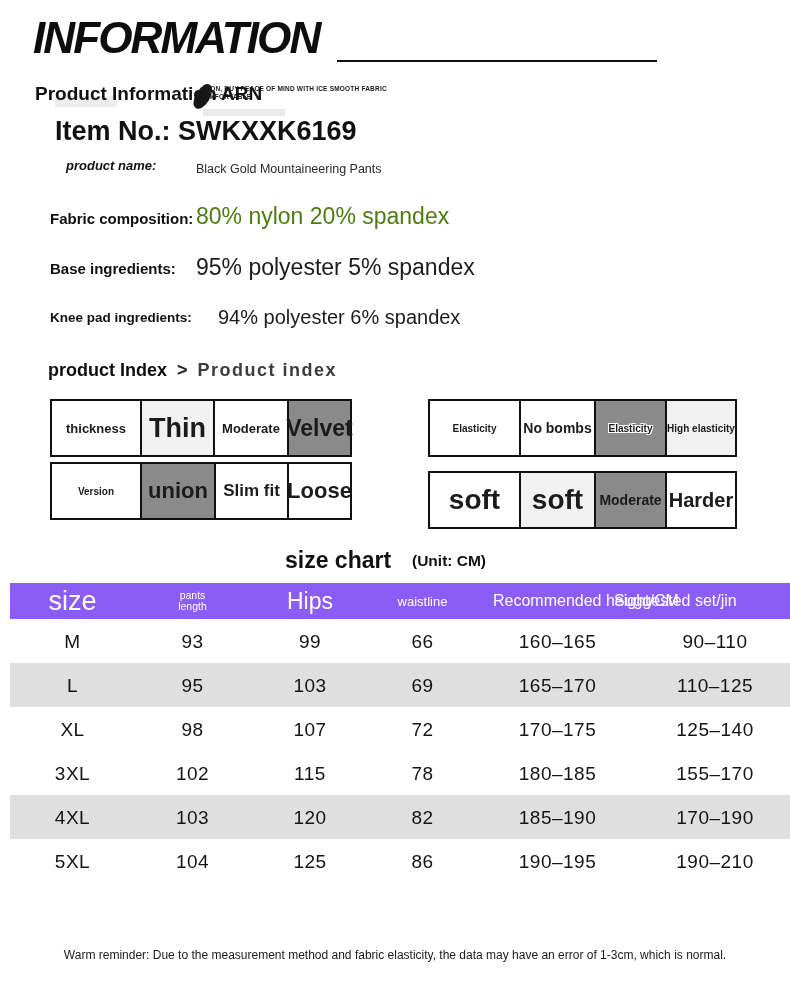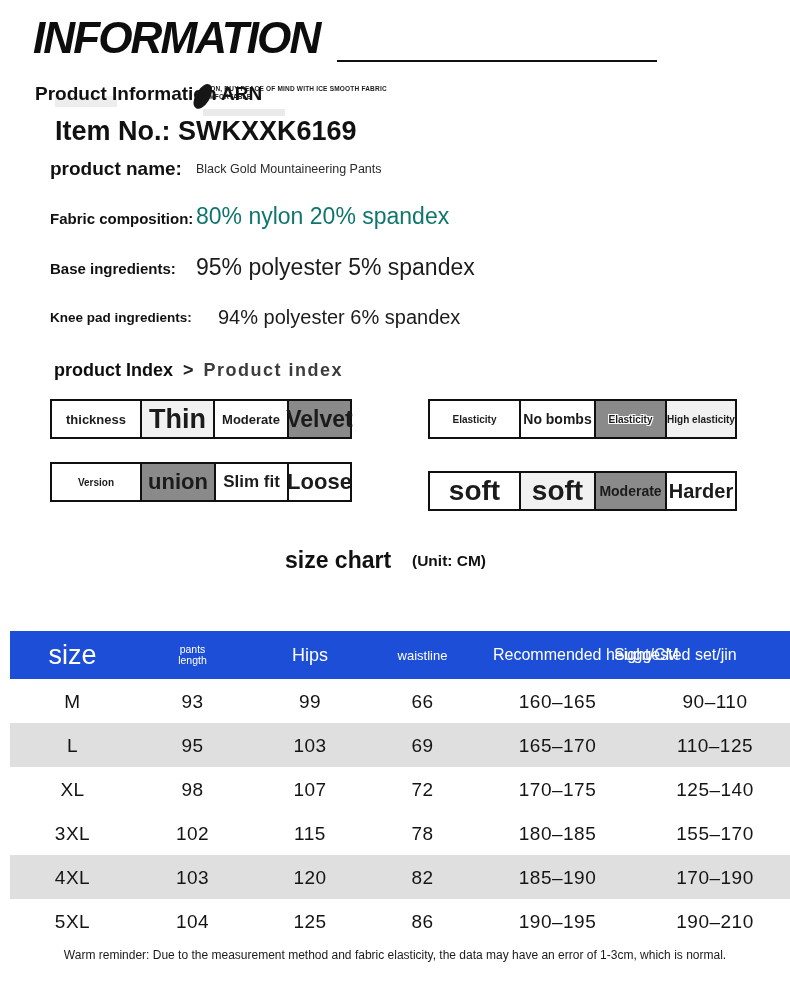--- a/index.html
+++ b/index.html
@@ -21,37 +21,37 @@
   .ink-blob { position:absolute; left:196px; top:83px; width:14px; height:27px; background:#161616; border-radius:45% 55% 50% 50%; transform:rotate(32deg); }
   .overlay-text {
     position:absolute; left:204px; top:85px; width:190px;
     font-size:6.5px; font-weight:bold; line-height:8px; letter-spacing:.2px; color:#1a1a1a;
   }
   .item-no { position:absolute; left:55px; top:116px; font-size:27px; font-weight:bold; white-space:nowrap; }
 
   
   .field-label { position:absolute; font-weight:bold; white-space:nowrap; }
   .field-value { position:absolute; white-space:nowrap; }
-  .lbl-name  { left:50px; top:158px; font-size:19px; }
+  .lbl-name  { left:66px; top:158px; font-size:13px;font-style:italic; }
   .val-name  { left:196px; top:162px; font-size:12.5px; color:#2a2a2a; }
   .lbl-fabric{ left:50px; top:210px; font-size:15px; }
-  .val-fabric{ left:196px; top:203px; font-size:23px; color:#0f766e; }
+  .val-fabric{ left:196px; top:203px; font-size:23px; color:#4d7c0f; }
   .lbl-base  { left:50px; top:260px; font-size:15px; }
   .val-base  { left:196px; top:254px; font-size:23px; color:#1c1c1c; }
   .lbl-knee  { left:50px; top:310px; font-size:13.5px; }
   .val-knee  { left:218px; top:306px; font-size:20px; color:#1c1c1c; }
 
   
-  .index-title { position:absolute; left:48px; top:360px; display:flex; align-items:center; gap:10px; white-space:nowrap;margin-left:6px; }
+  .index-title { position:absolute; left:48px; top:360px; display:flex; align-items:center; gap:10px; white-space:nowrap; }
   .index-title .t1 { font-size:18px; font-weight:bold; color:#0d0d0d; }
   .index-title .sep { font-size:18px; font-weight:bold; color:#222; }
   .index-title .t2 { font-size:18px; font-weight:bold; color:#3c3c3c; letter-spacing:1.5px; }
 
   .itable {
-    position:absolute; display:flex; height:40px; box-sizing:border-box;
+    position:absolute; display:flex; height:58px; box-sizing:border-box;
     border:2px solid #101010; background:#fff;
   }
   .itable .cell {
     display:flex; align-items:center; justify-content:center;
     border-left:2px solid #101010; box-sizing:border-box;
     font-weight:bold; white-space:nowrap; overflow:visible; color:#1b1b1b;
   }
   .itable .cell:first-child { border-left:none; }
   .bg-light { background:#f1f1f1; }
   .bg-sel   { background:#8a8a8a; }
@@ -66,28 +66,28 @@
   #t2 { left:428px; top:399px; width:309px; }
   #t3 { left:50px;  top:462px; width:302px; }
   #t4 { left:428px; top:471px; width:309px; }
 
   
   .size-title { position:absolute; left:285px; top:547px; font-size:23px; font-weight:bold; white-space:nowrap; }
   .size-unit  { position:absolute; left:412px; top:552px; font-size:15.5px; font-weight:bold; white-space:nowrap; }
 
   .size-table { position:absolute; left:10px; top:583px; width:780px; }
   .sthead {
-    position:relative; height:48px; background:#1d4ed8; color:#fff;
+    position:relative; height:36px; background:#8b5cf6; color:#fff;
     display:grid; grid-template-columns:125px 115px 120px 105px 165px 150px;
-    align-items:center; text-align:center;margin-top:48px;
+    align-items:center; text-align:center;
   }
   .hc { line-height:1; }
   .hc-size  { font-size:27px; }
   .hc-pants { font-size:10.5px; line-height:11px; }
-  .hc-hips  { font-size:18px; }
+  .hc-hips  { font-size:23px; }
   .hc-waist { font-size:13px; }
   .hc-height, .hc-set { position:absolute; top:50%; transform:translateY(-50%); font-size:16px; white-space:nowrap; }
   .hc-height { left:483px; }
   .hc-set    { left:604px; }
   .strow {
     height:44px; display:grid; grid-template-columns:125px 115px 120px 105px 165px 150px;
     align-items:center; text-align:center; font-size:19px; color:#141414; background:#fff;
     letter-spacing:.5px;
   }
   .strow.stripe { background:#dfdfdf; }

